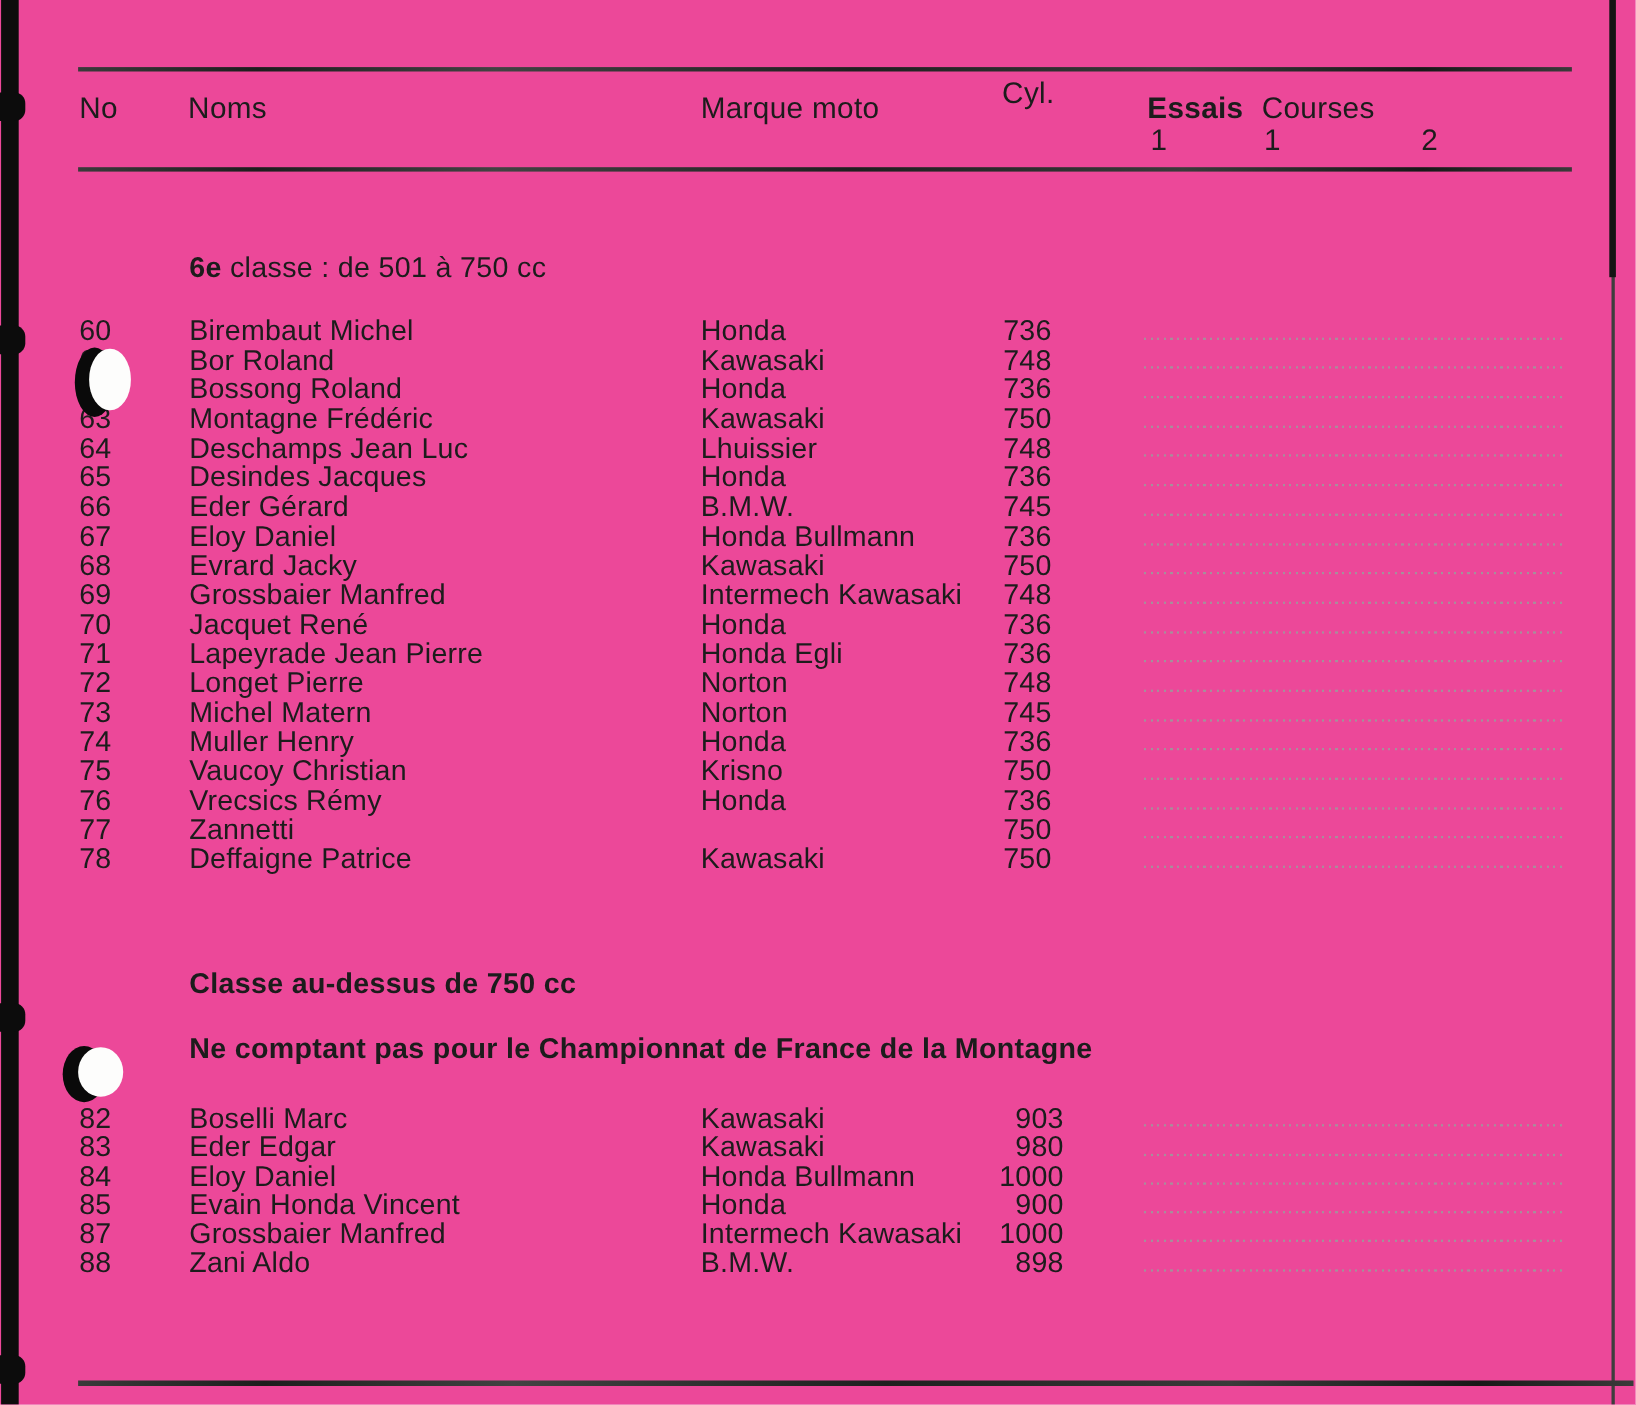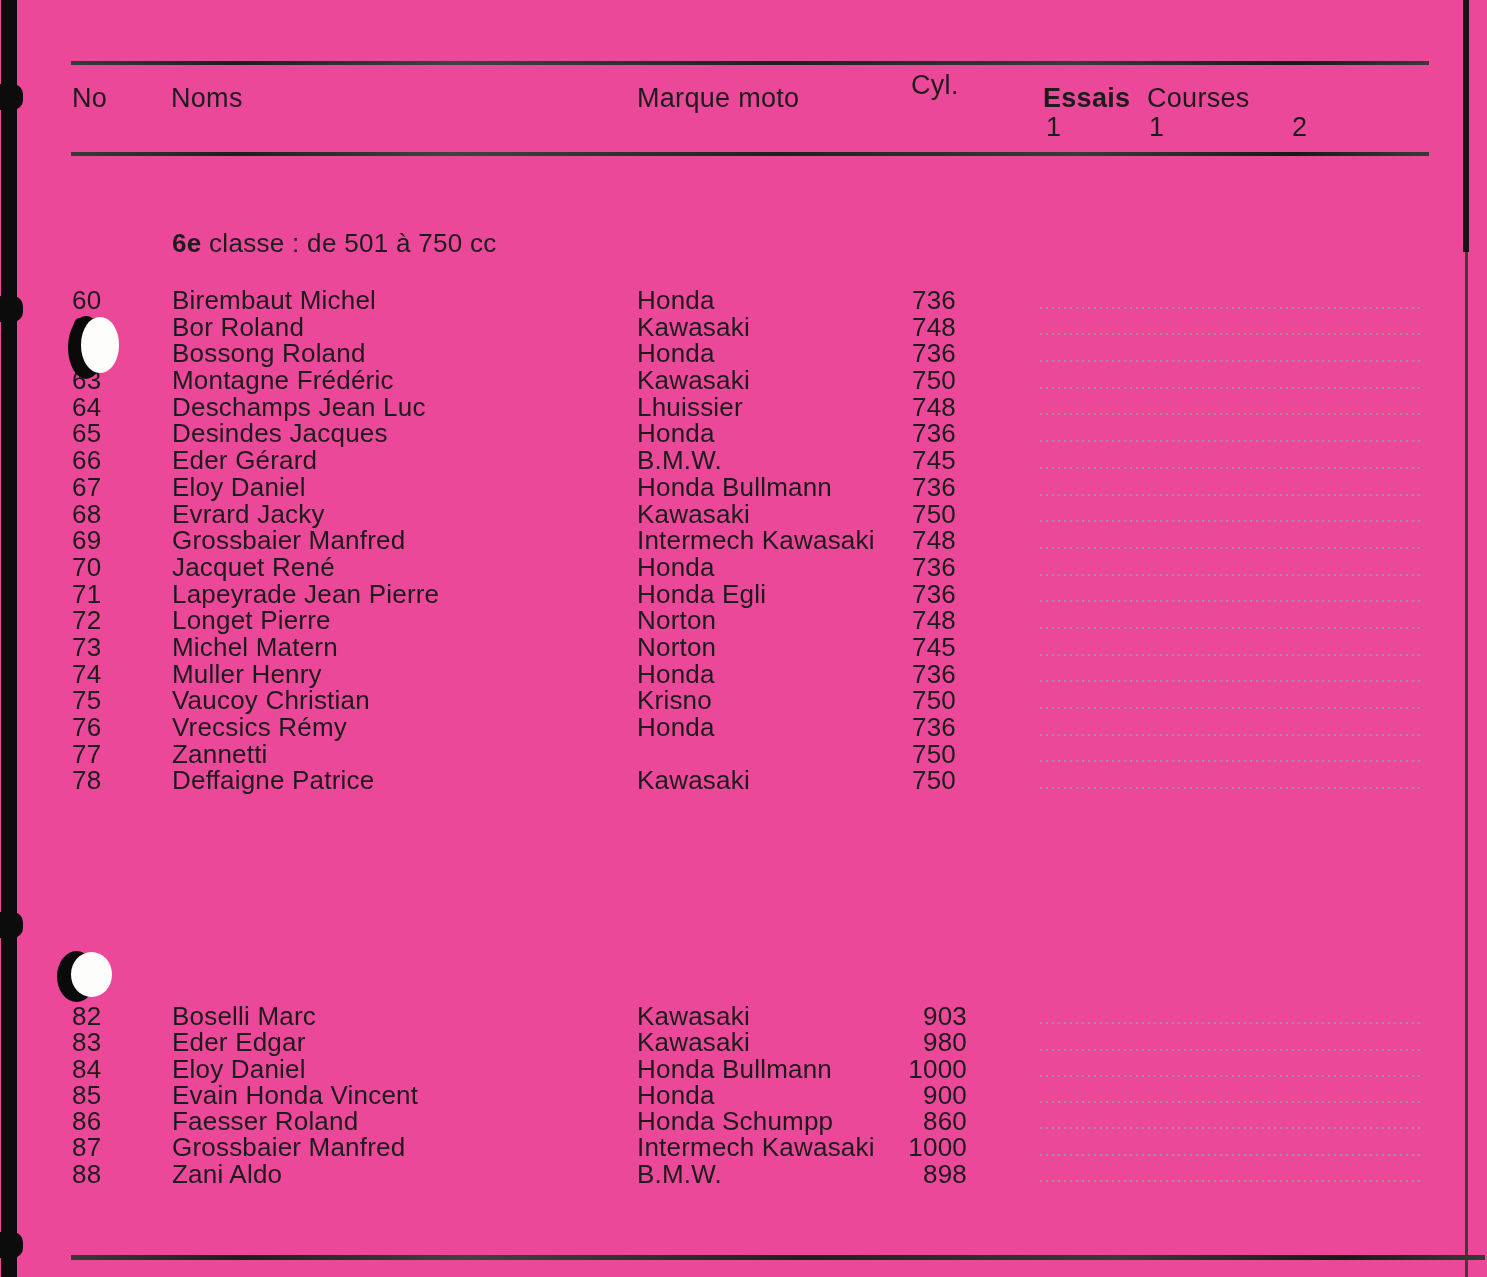--- a/index.html
+++ b/index.html
@@ -215,20 +215,22 @@
         <span class="cell c-marque">Kawasaki</span>
         <span class="cell c-cyl">750</span>
         <span class="dots"></span>
       </div>
     </div>
   <div class="crescent crescent-1">
     <div class="disc"></div>
     <div class="bite"></div>
   </div>
 
+  <div class="sec-title bold" style="left:172px; top:879px;">Classe au-dessus de 750 cc</div>
+  <div class="sec-title bold" style="left:172px; top:938px;">Ne comptant pas pour le Championnat de France de la Montagne</div>
   <div class="crescent crescent-2">
     <div class="disc"></div>
     <div class="bite"></div>
   </div>
   <div class="rows rows-sec2" style="top:1003px;">
       <div class="trow">
         <span class="cell c-no">82</span>
         <span class="cell c-name">Boselli Marc</span>
         <span class="cell c-marque">Kawasaki</span>
         <span class="cell c-cyl">903</span>
@@ -249,27 +251,20 @@
         <span class="dots"></span>
       </div>
       <div class="trow">
         <span class="cell c-no">85</span>
         <span class="cell c-name">Evain Honda Vincent</span>
         <span class="cell c-marque">Honda</span>
         <span class="cell c-cyl">900</span>
         <span class="dots"></span>
       </div>
       <div class="trow">
-        <span class="cell c-no">86</span>
-        <span class="cell c-name">Faesser Roland</span>
-        <span class="cell c-marque">Honda Schumpp</span>
-        <span class="cell c-cyl">860</span>
-        <span class="dots"></span>
-      </div>
-      <div class="trow">
         <span class="cell c-no">87</span>
         <span class="cell c-name">Grossbaier Manfred</span>
         <span class="cell c-marque">Intermech Kawasaki</span>
         <span class="cell c-cyl">1000</span>
         <span class="dots"></span>
       </div>
       <div class="trow">
         <span class="cell c-no">88</span>
         <span class="cell c-name">Zani Aldo</span>
         <span class="cell c-marque">B.M.W.</span>

